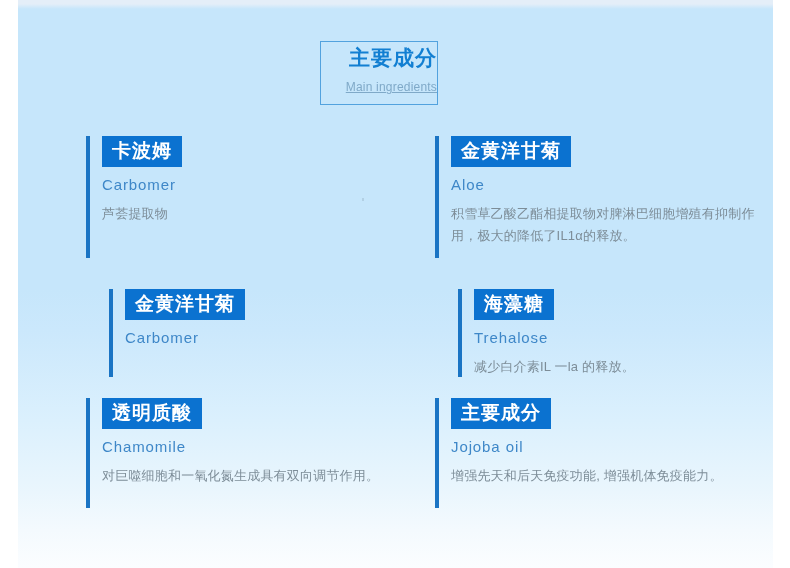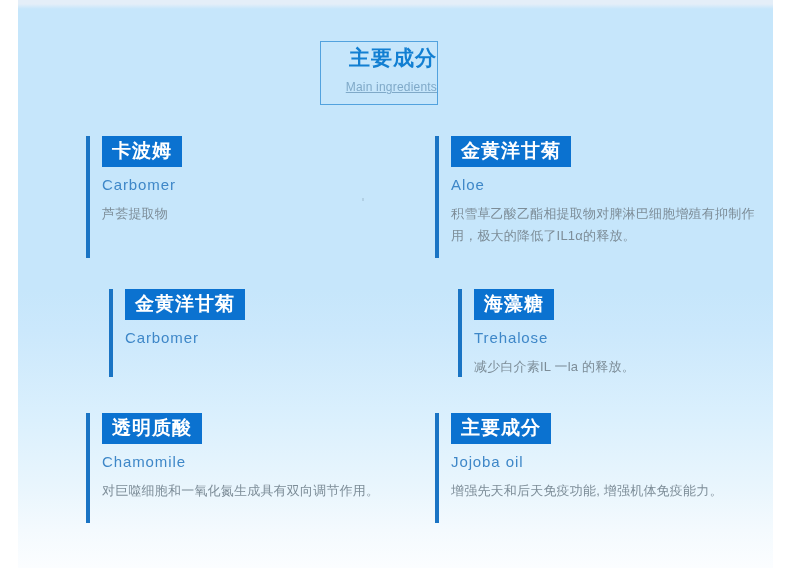--- a/index.html
+++ b/index.html
@@ -80,21 +80,21 @@
     position: absolute;
     box-sizing: border-box;
     padding-left: 12px;
     border-left: 4px solid #1a74c4;
   }
   .card.col-left  { left: 86px;  width: 300px; }
   .card.col-right { left: 435px; width: 330px; }
 
   .row-1 { top: 136px; height: 122px; }
   .row-2 { top: 289px; height: 88px; margin-left: 23px;  }
-  .row-3 { top: 413px; height: 110px; }
+  .row-3 { top: 398px; height: 110px; }
 
   .tag {
     display: inline-block;
     background: #0b72d0;
     color: #ffffff;
     font-size: 19px;
     line-height: 20px;
     font-weight: 700;
     padding: 5px 10px 6px 10px;
     letter-spacing: 1px;

